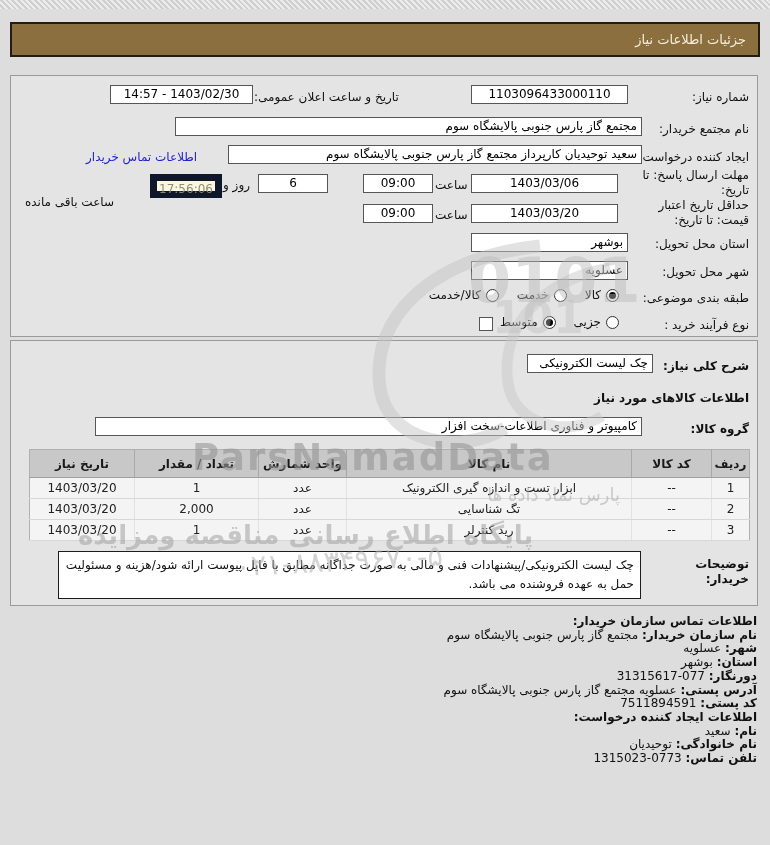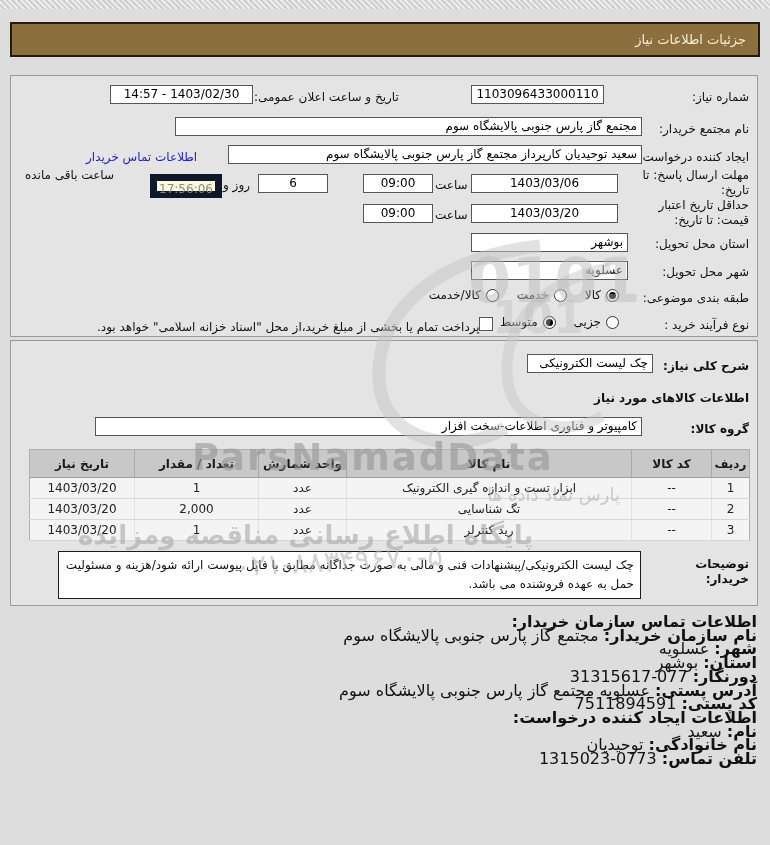--- a/index.html
+++ b/index.html
@@ -79,21 +79,21 @@
   }
   table.goods td:last-child { border-left:none; }
   .notes-box {
     position:absolute; left:47px; top:210px; width:583px; height:48px;
     background:#fff; border:1px solid #1c1c1c;
     padding:4px 6px; font-size:12px; line-height:19px;
     text-align:right; white-space:normal; overflow:hidden;
   }
   .contact {
     position:absolute; top:615px; right:13px; left:0;
-    text-align:right; font-size:16px; line-height:13.7px;
+    text-align:right; font-size:12px; line-height:13.7px;
   }
   
   .wm { position:absolute; pointer-events:none; }
   #wm-brand { left:192px; top:436px; font-size:37px; font-weight:bold; color:#969696; opacity:.6; letter-spacing:2px; direction:ltr; }
   #wm-script { right:150px; top:484px; font-size:18px; color:#a9a9a9; opacity:.55; }
   #wm-line { left:78px; top:520px; font-size:26px; font-weight:bold; color:#a2a2a2; opacity:.55; }
   #wm-phone { left:235px; top:544px; font-size:29px; color:#b0b0b0; opacity:.55; direction:ltr; transform:rotate(-3deg); }
   #wm-digits1 { left:468px; top:244px; font-size:62px; font-weight:bold; color:#bababa; opacity:.45; direction:ltr; }
   #wm-digits2 { left:492px; top:292px; font-size:44px; font-weight:bold; color:#bdbdbd; opacity:.4; direction:ltr; }
   #wm-swirl { left:310px; top:228px; opacity:.5; }
@@ -103,39 +103,39 @@
 
 <div class="hatch"></div>
 
 <div class="titlebar">
   <span>جزئیات اطلاعات نیاز</span>
 </div>
 
 <div class="panel" id="panel1">
 
   <span class="abs lbl" style="right:8px; top:14px;">شماره نیاز:</span>
-  <div class="input center ltr" style="left:460px; top:9px; width:133px;">1103096433000110</div>
+  <div class="input center ltr" style="left:460px; top:9px; width:157px;">1103096433000110</div>
   <span class="abs lbl" style="left:243px; top:14px;">تاریخ و ساعت اعلان عمومی:</span>
   <div class="input center ltr" style="left:99px; top:9px; width:143px;">14:57 - 1403/02/30</div>
 
   <span class="abs lbl" style="right:8px; top:46px;">نام مجتمع خریدار:</span>
   <div class="input rightal" style="left:164px; top:41px; width:467px;">مجتمع گاز پارس جنوبی  پالایشگاه سوم</div>
 
   <span class="abs lbl" style="right:8px; top:74px;">ایجاد کننده درخواست:</span>
   <div class="input rightal" style="left:217px; top:69px; width:414px;">سعید توحیدیان کارپرداز مجتمع گاز پارس جنوبی  پالایشگاه سوم</div>
   <span class="abs link" style="left:75px; top:74px;">اطلاعات تماس خریدار</span>
 
   <span class="abs lbl lbl-wrap" style="right:8px; top:92px; width:110px;">مهلت ارسال پاسخ: تا تاریخ:</span>
   <div class="input center ltr" style="left:460px; top:98px; width:147px;">1403/03/06</div>
   <span class="abs lbl" style="left:424px; top:102px;">ساعت</span>
   <div class="input center ltr" style="left:352px; top:98px; width:70px;">09:00</div>
   <div class="input center ltr" style="left:247px; top:98px; width:70px;">6</div>
   <span class="abs lbl" style="left:212px; top:102px;">روز و</span>
   <div class="countdown" style="left:139px; top:98px; width:72px;">17:56:06</div>
-  <span class="abs lbl" style="left:14px; top:92px;">ساعت باقی مانده</span>
+  <span class="abs lbl" style="left:14px; top:119px;">ساعت باقی مانده</span>
 
   <span class="abs lbl lbl-wrap" style="right:8px; top:122px; width:112px;">حداقل تاریخ اعتبار قیمت: تا تاریخ:</span>
   <div class="input center ltr" style="left:460px; top:128px; width:147px;">1403/03/20</div>
   <span class="abs lbl" style="left:424px; top:132px;">ساعت</span>
   <div class="input center ltr" style="left:352px; top:128px; width:70px;">09:00</div>
 
   <span class="abs lbl" style="right:8px; top:161px;">استان محل تحویل:</span>
   <div class="input rightal" style="left:460px; top:157px; width:157px;">بوشهر</div>
 
   <span class="abs lbl" style="right:8px; top:189px;">شهر محل تحویل:</span>
@@ -162,21 +162,20 @@
     <span class="opt">
       <span class="radio"></span>
       <span>جزیی</span>
     </span>
     <span class="opt">
       <span class="radio on"></span>
       <span>متوسط</span>
     </span>
   </div>
   <span class="checkbox" style="left:468px; top:241px;"></span>
-  <span class="abs lbl" style="left:86px; top:244px;">پرداخت تمام یا بخشی از مبلغ خرید،از محل "اسناد خزانه اسلامی" خواهد بود.</span>
 </div>
 
 <div class="panel" id="panel2">
 
   <span class="abs lbl bold" style="right:8px; top:18px;">شرح کلی نیاز:</span>
   <div class="input rightal" style="left:516px; top:13px; width:126px;">چک لیست الکترونیکی</div>
 
   <span class="abs lbl bold" style="right:8px; top:50px;">اطلاعات کالاهای مورد نیاز</span>
 
   <span class="abs lbl bold" style="right:8px; top:81px;">گروه کالا:</span>

